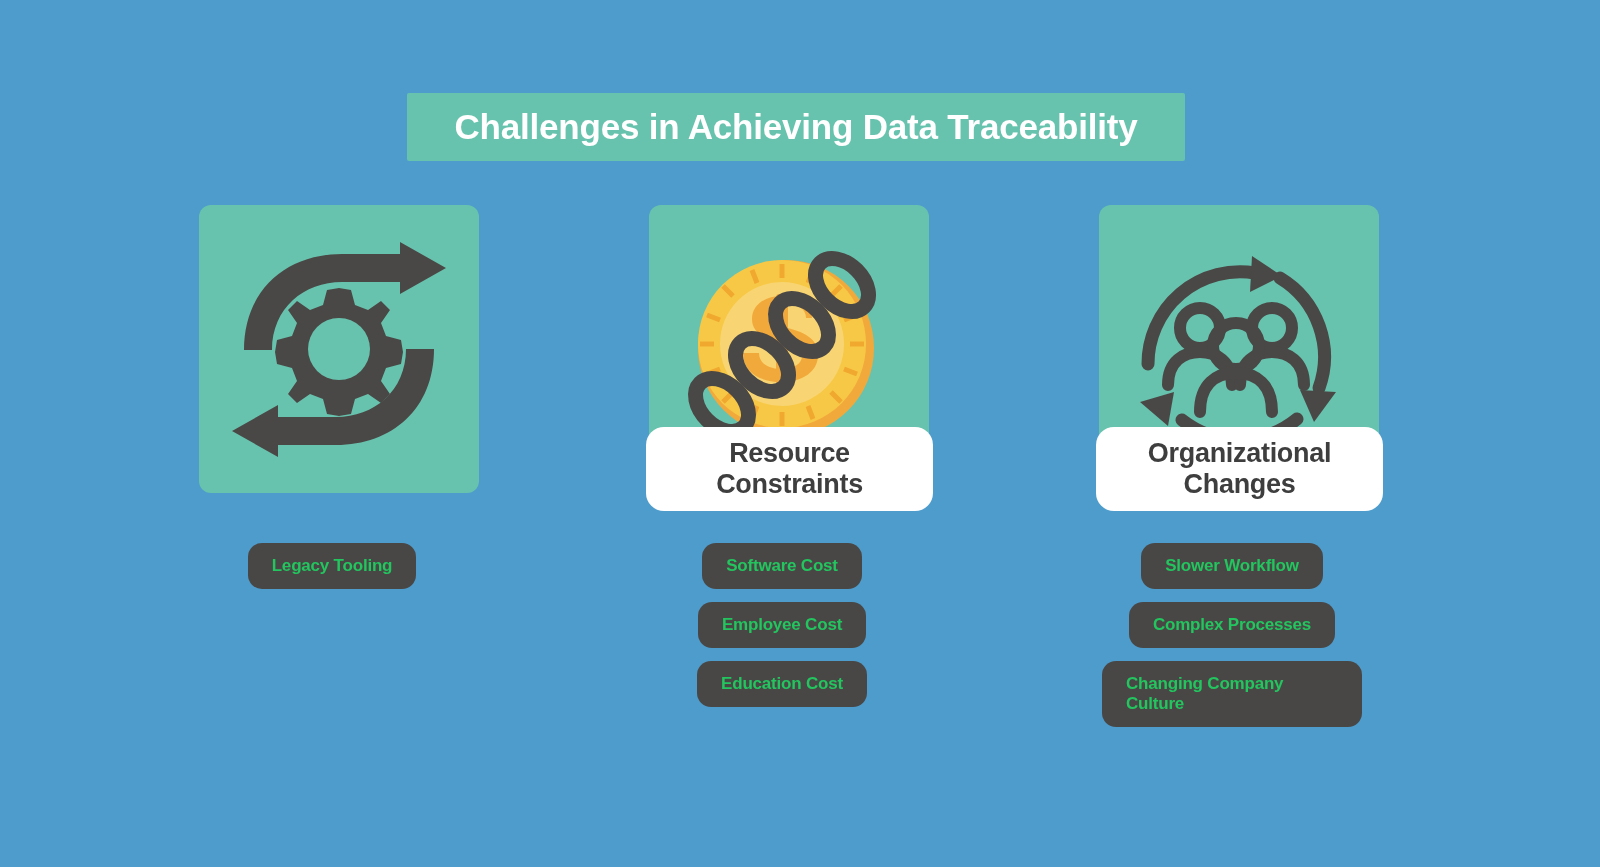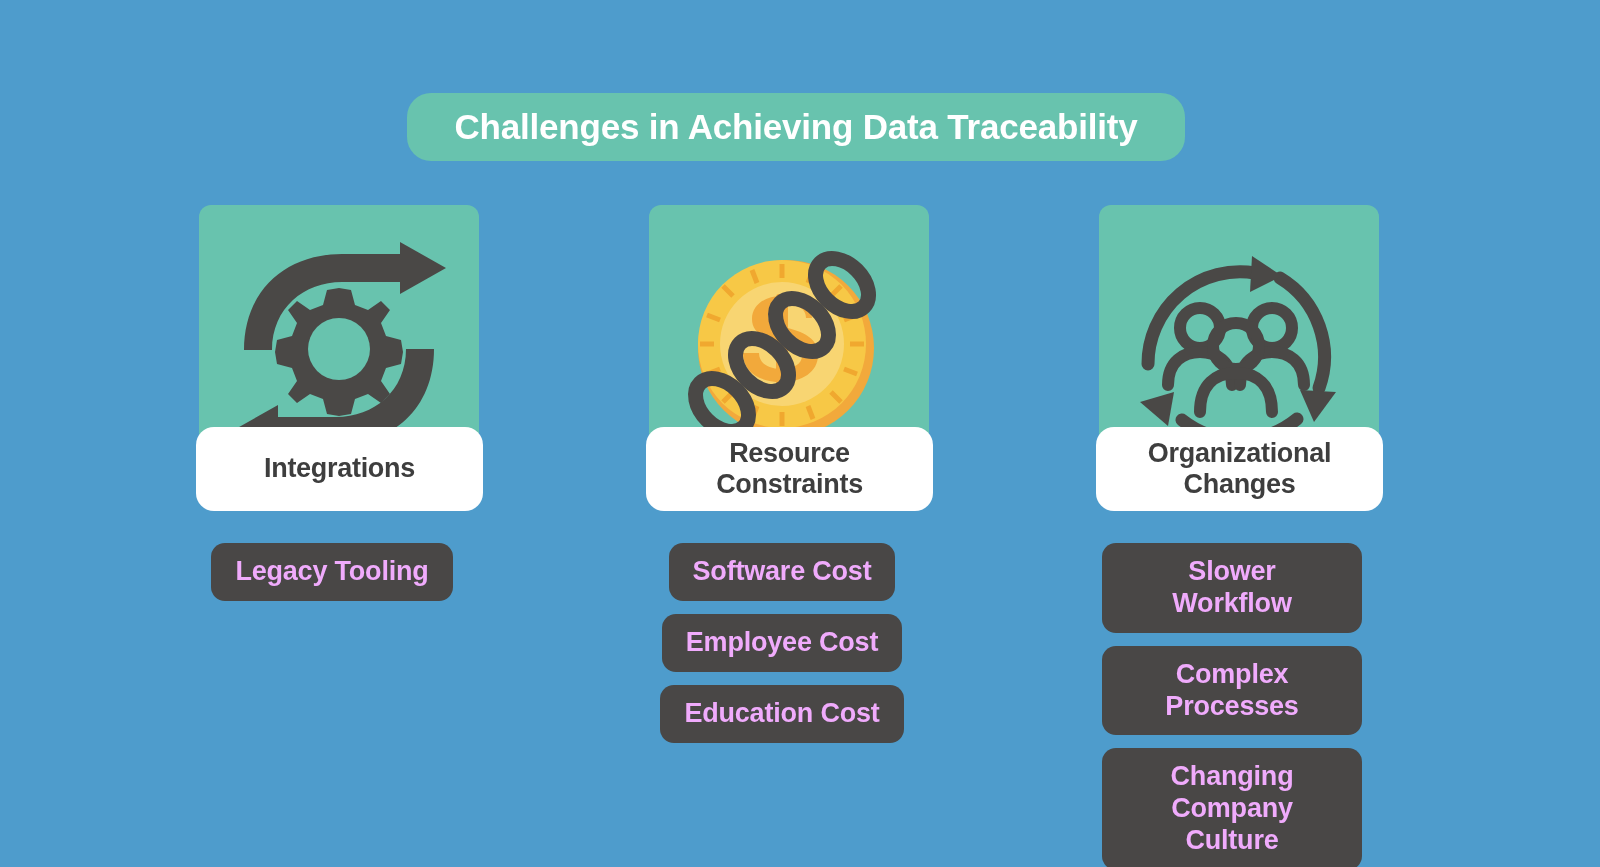--- a/index.html
+++ b/index.html
@@ -21,21 +21,21 @@
   }
 
   
   #title-banner {
     position: absolute;
     left: 407px;
     top: 93px;
     width: 778px;
     height: 68px;
     background: #68c3ae;
-    border-radius: 24px;
+    border-radius: 2px;
     display: flex;
     align-items: center;
     justify-content: center;
   }
   #title-text {
     color: #ffffff;
     font-size: 35px;
     font-weight: bold;
     letter-spacing: -0.2px;
     white-space: nowrap;
@@ -97,25 +97,24 @@
     left: 0;
     width: 290px;
     display: flex;
     flex-direction: column;
     align-items: center;
     gap: 13px;
   }
   .pill {
     background: #494746;
     border-radius: 14px;
-    color: #f0abfc;
-    font-size: 27px;
+    color: #22c55e;
+    font-size: 17px;
     font-weight: bold;
     line-height: 1.18;
-    text-align: center;
     padding: 13px 24px;
     box-sizing: border-box;
     letter-spacing: -0.2px;
     max-width: 260px;
   }
 </style>
 </head>
 <body>
 
 <div id="stage">
@@ -138,23 +137,20 @@
           <path d="M210 107
                    C210 167, 168 203, 112 203
                    L54 203 L54 215 L8 189 L54 163 L54 175 L112 175
                    C150 175, 182 149, 182 107 Z"></path>
 
           <path d="M115 46
                    l12 2 4 15 13 5 13-9 9 9 -9 13 5 13 15 4 2 12 -2 12 -15 4 -5 13 9 13 -9 9 -13-9 -13 5 -4 15 -12 2 -12-2 -4-15 -13-5 -13 9 -9-9 9-13 -5-13 -15-4 -2-12 2-12 15-4 5-13 -9-13 9-9 13 9 13-5 4-15 Z"></path>
         </g>
         <circle cx="115" cy="107" r="31" fill="#68c3ae"></circle>
       </svg>
-    </div>
-    <div class="label-card">
-      <div class="label-text">Integrations</div>
     </div>
     <div class="pill-stack">
       <div class="pill">Legacy Tooling</div>
     </div>
   </div>
 
   <div class="column" id="col-2">
     <div class="icon-card">
 
       <svg width="230" height="215" viewBox="0 0 230 215">

